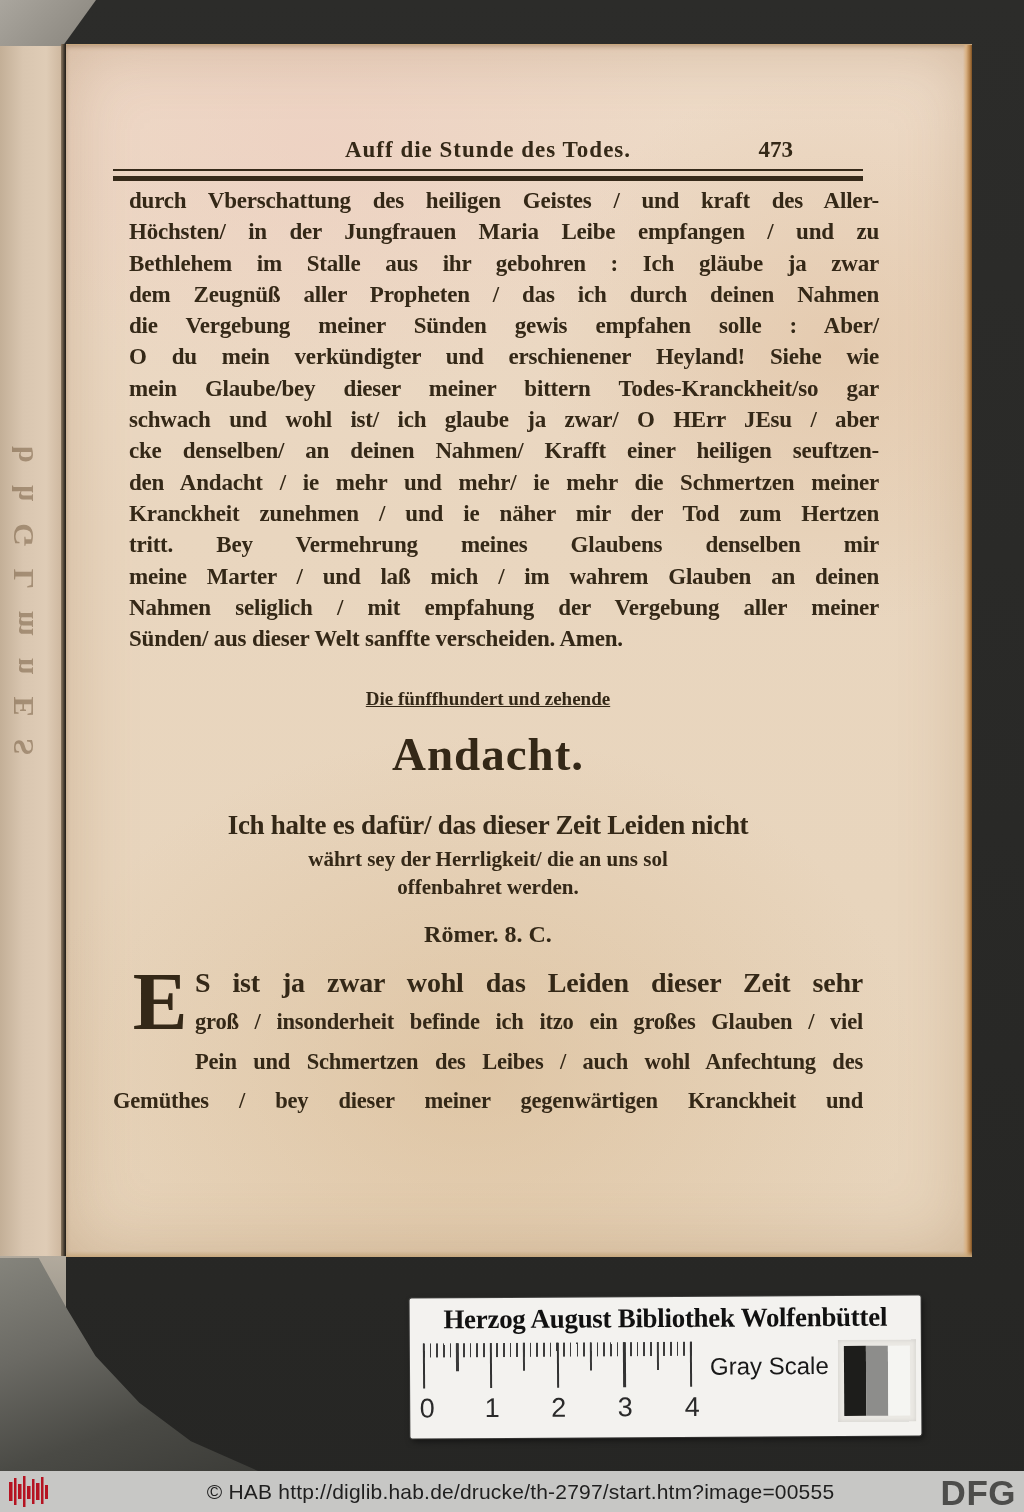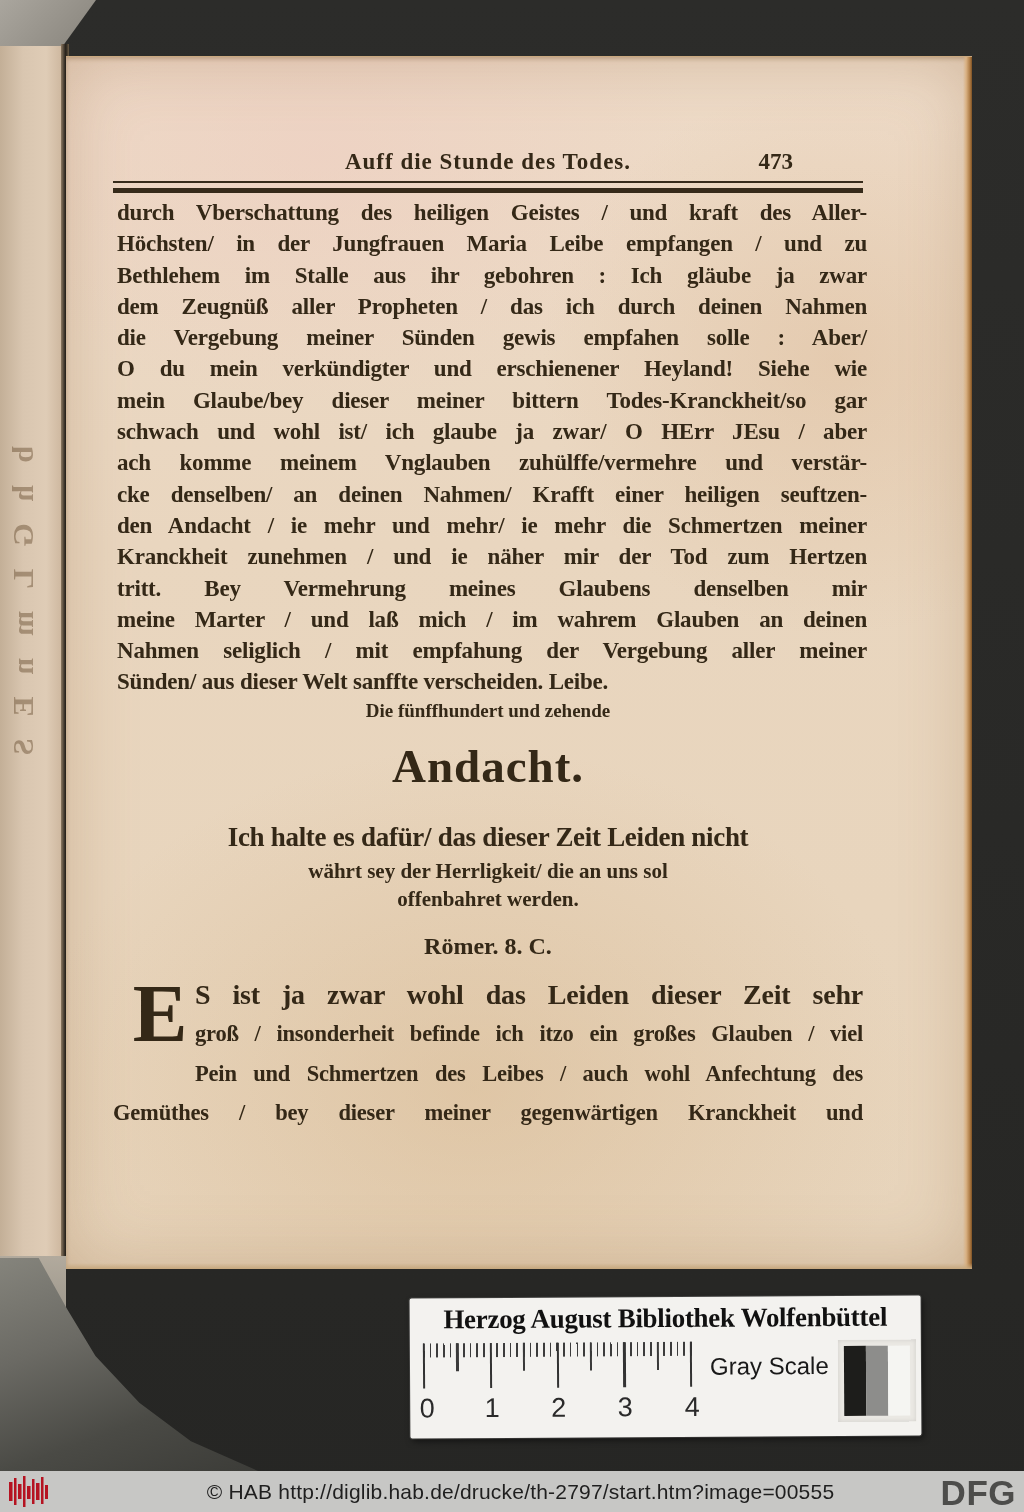--- a/index.html
+++ b/index.html
@@ -25,40 +25,40 @@
 
   
   #page{left:66px;top:44px;width:906px;height:1212px;
     background-color:#e9d7c0;
     background-image:
       radial-gradient(ellipse 60% 30% at 28% 8%,rgba(238,203,192,0.5),transparent 70%),
       radial-gradient(ellipse 50% 35% at 85% 25%,rgba(216,178,140,0.35),transparent 65%),
       radial-gradient(ellipse 70% 40% at 45% 85%,rgba(210,176,132,0.4),transparent 70%),
       linear-gradient(180deg,#eedbc8 0%,#e9d6bf 40%,#e7d4bb 100%);
     box-shadow:inset 0 0 70px rgba(138,94,49,0.28),inset 0 2px 4px rgba(120,80,40,0.35);
-    border-top:1px solid #c9a87f;margin-top:12px;}
+    border-top:1px solid #c9a87f;}
   #page-right-edge{right:0;top:0;width:9px;height:100%;
     background:linear-gradient(90deg,rgba(0,0,0,0) 0%,#d9b183 35%,#a9763f 80%,#7c5126 100%);}
   #page-bottom-edge{left:0;bottom:0;width:100%;height:6px;
     background:linear-gradient(180deg,rgba(0,0,0,0),#c7a87e);}
 
   #text-block{left:47px;top:0;width:750px;height:100%;color:#342817;}
   #running-head{left:0;top:92px;width:100%;text-align:center;
     font-size:23px;font-weight:700;letter-spacing:1px;}
   #page-number{right:70px;top:92px;font-size:23px;font-weight:700;}
   #head-rule{left:0;top:124px;width:100%;height:5px;
     border-top:2px solid #362a1a;border-bottom:5px solid #362a1a;}
 
-  #body1{left:4px;top:140px;width:100%;font-size:23px;font-weight:700;
+  #body1{left:16px;top:140px;width:100%;font-size:23px;font-weight:700;
     line-height:31.3px;letter-spacing:-0.2px;}
   .jline{text-align:justify;text-align-last:justify;white-space:normal;}
   .jline.last{text-align-last:left;}
 
   #ordinal{left:0;top:643px;width:100%;text-align:center;
-    font-size:19px;font-weight:700;}
+    font-size:19px;font-weight:700;text-decoration:underline;}
   #heading{left:0;top:682px;width:100%;text-align:center;
     font-size:47px;font-weight:700;letter-spacing:1px;}
   #sub1{left:0;top:765px;width:100%;text-align:center;
     font-size:27px;font-weight:700;letter-spacing:-0.3px;}
   #sub2{left:0;top:802px;width:100%;text-align:center;font-size:21px;font-weight:700;}
   #sub3{left:0;top:830px;width:100%;text-align:center;font-size:21px;font-weight:700;}
   #reference{left:0;top:876px;width:100%;text-align:center;font-size:24px;font-weight:700;}
 
   #body2{left:0;top:918px;width:100%;font-size:22.5px;font-weight:700;
     line-height:39.3px;letter-spacing:-0.2px;}
@@ -131,28 +131,27 @@
 
     <div id="body1" class="abs">
       <div class="jline">durch Vberschattung des heiligen Geistes / und kraft des Aller-</div>
       <div class="jline">Höchsten/ in der Jungfrauen Maria Leibe empfangen / und zu</div>
       <div class="jline">Bethlehem im Stalle aus ihr gebohren : Ich gläube ja zwar</div>
       <div class="jline">dem Zeugnüß aller Propheten / das ich durch deinen Nahmen</div>
       <div class="jline">die Vergebung meiner Sünden gewis empfahen solle : Aber/</div>
       <div class="jline">O du mein verkündigter und erschienener Heyland! Siehe wie</div>
       <div class="jline">mein Glaube/bey dieser meiner bittern Todes-Kranckheit/so gar</div>
       <div class="jline">schwach und wohl ist/ ich glaube ja zwar/ O HErr JEsu / aber</div>
-      <div class="jline">ach komme meinem Vnglauben zuhülffe/vermehre und verstär-</div>
       <div class="jline">cke denselben/ an deinen Nahmen/ Krafft einer heiligen seuftzen-</div>
       <div class="jline">den Andacht / ie mehr und mehr/ ie mehr die Schmertzen meiner</div>
       <div class="jline">Kranckheit zunehmen / und ie näher mir der Tod zum Hertzen</div>
       <div class="jline">tritt.   Bey Vermehrung meines Glaubens denselben mir</div>
       <div class="jline">meine Marter / und laß mich / im wahrem Glauben an deinen</div>
       <div class="jline">Nahmen seliglich / mit empfahung der Vergebung aller meiner</div>
-      <div class="jline last">Sünden/ aus dieser Welt sanffte verscheiden.   Leibe.</div>
+      <div class="jline last">Sünden/ aus dieser Welt sanffte verscheiden.   Amen.</div>
     </div>
 
     <div id="ordinal" class="abs">Die fünffhundert und zehende</div>
     <div id="heading" class="abs">Andacht.</div>
     <div id="sub1" class="abs">Ich halte es dafür/ das dieser Zeit Leiden nicht</div>
     <div id="sub2" class="abs">währt sey der Herrligkeit/ die an uns sol</div>
     <div id="sub3" class="abs">offenbahret werden.</div>
     <div id="reference" class="abs">Römer. 8. C.</div>
 
     <div id="body2" class="abs">

